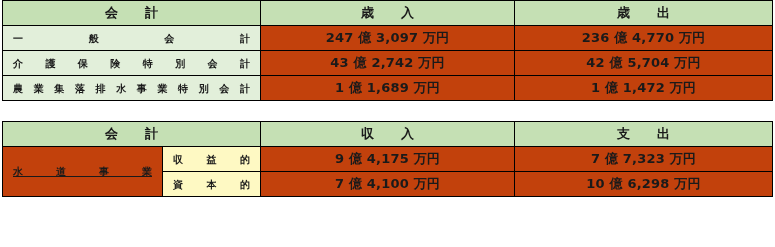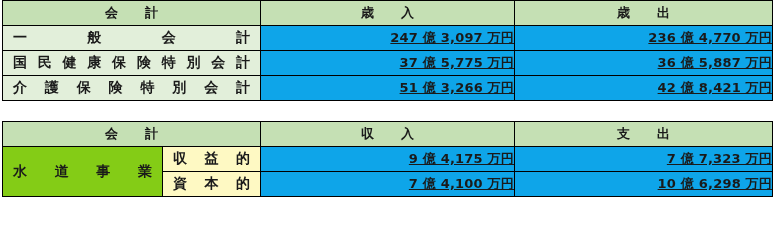--- a/index.html
+++ b/index.html
@@ -73,39 +73,39 @@
     background: #e2efda;
     text-align: center;
     font-size: 13.5px;
     white-space: nowrap;
   }
   .lbl-inner {
     display: block;
     padding: 0 10px;
     text-align: justify;
     text-align-last: justify;
-    font-size: 14px;
+    font-size: 10px;
     line-height: 1.1;
   }
 
   
   .val-cell {
-    background: #0ea5e9;
-    text-align: right;
+    background: #c2410c;
+    text-align: center;
     font-size: 14px;
     letter-spacing: 0.2px;
     white-space: nowrap;
-    text-decoration: underline;
   }
 
   
   .acct-name {
-    background: #84cc16;
+    background: #c2410c;
     text-align: center;
     vertical-align: middle;
+    text-decoration: underline;
   }
   .sub-label {
     background: #fef9c3;
     text-align: center;
     font-size: 13.5px;
     white-space: nowrap;
   }
   .spacer {
     height: 20px;
     line-height: 20px;
@@ -135,31 +135,31 @@
     <tbody>
       <tr>
         <td class="label-cell">
           <span class="lbl-inner">一　般　会　計</span>
         </td>
         <td class="val-cell">247 億 3,097 万円</td>
         <td class="val-cell">236 億 4,770 万円</td>
       </tr>
       <tr>
         <td class="label-cell">
-          <span class="lbl-inner">国民健康保険特別会計</span>
+          <span class="lbl-inner">介護保険特別会計</span>
         </td>
-        <td class="val-cell">37 億 5,775 万円</td>
-        <td class="val-cell">36 億 5,887 万円</td>
+        <td class="val-cell">43 億 2,742 万円</td>
+        <td class="val-cell">42 億 5,704 万円</td>
       </tr>
       <tr>
         <td class="label-cell">
-          <span class="lbl-inner">介護保険特別会計</span>
+          <span class="lbl-inner">農業集落排水事業特別会計</span>
         </td>
-        <td class="val-cell">51 億 3,266 万円</td>
-        <td class="val-cell">42 億 8,421 万円</td>
+        <td class="val-cell">1 億 1,689 万円</td>
+        <td class="val-cell">1 億 1,472 万円</td>
       </tr>
     </tbody>
   </table>
 
   <div class="spacer"></div>
 
   <table class="budget">
     <colgroup>
       <col style="width:160px">
       <col style="width:98px">

